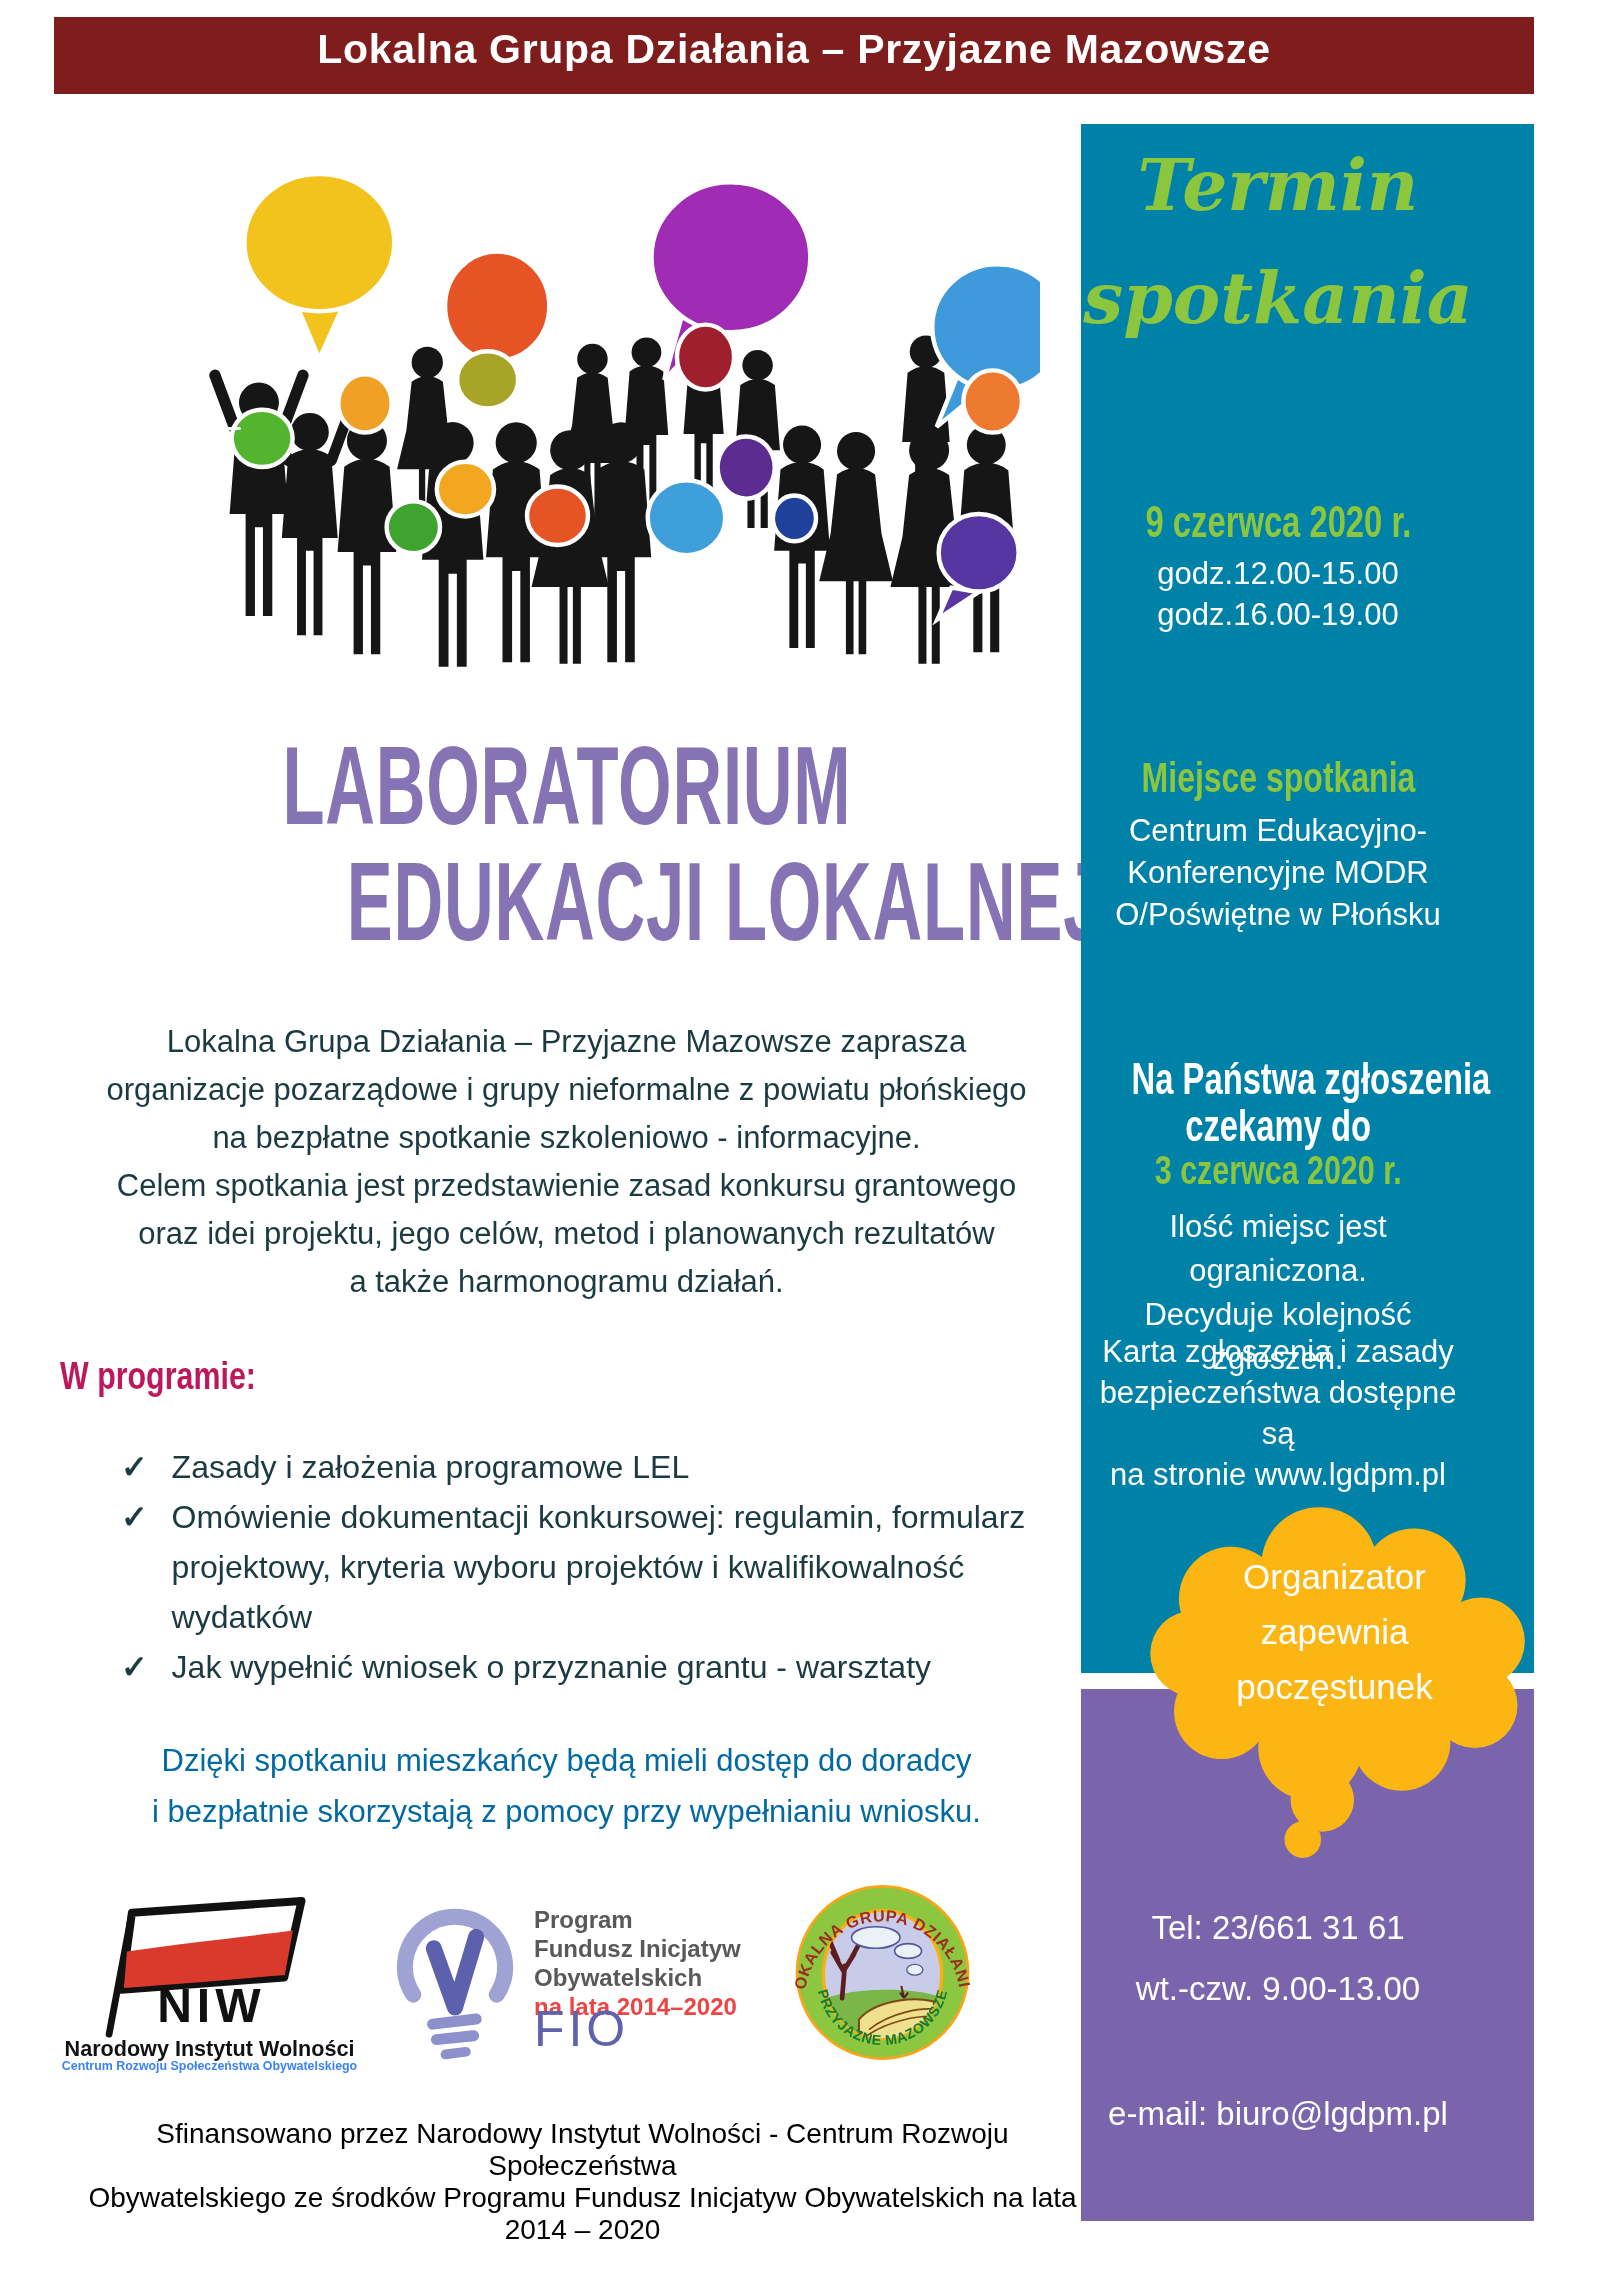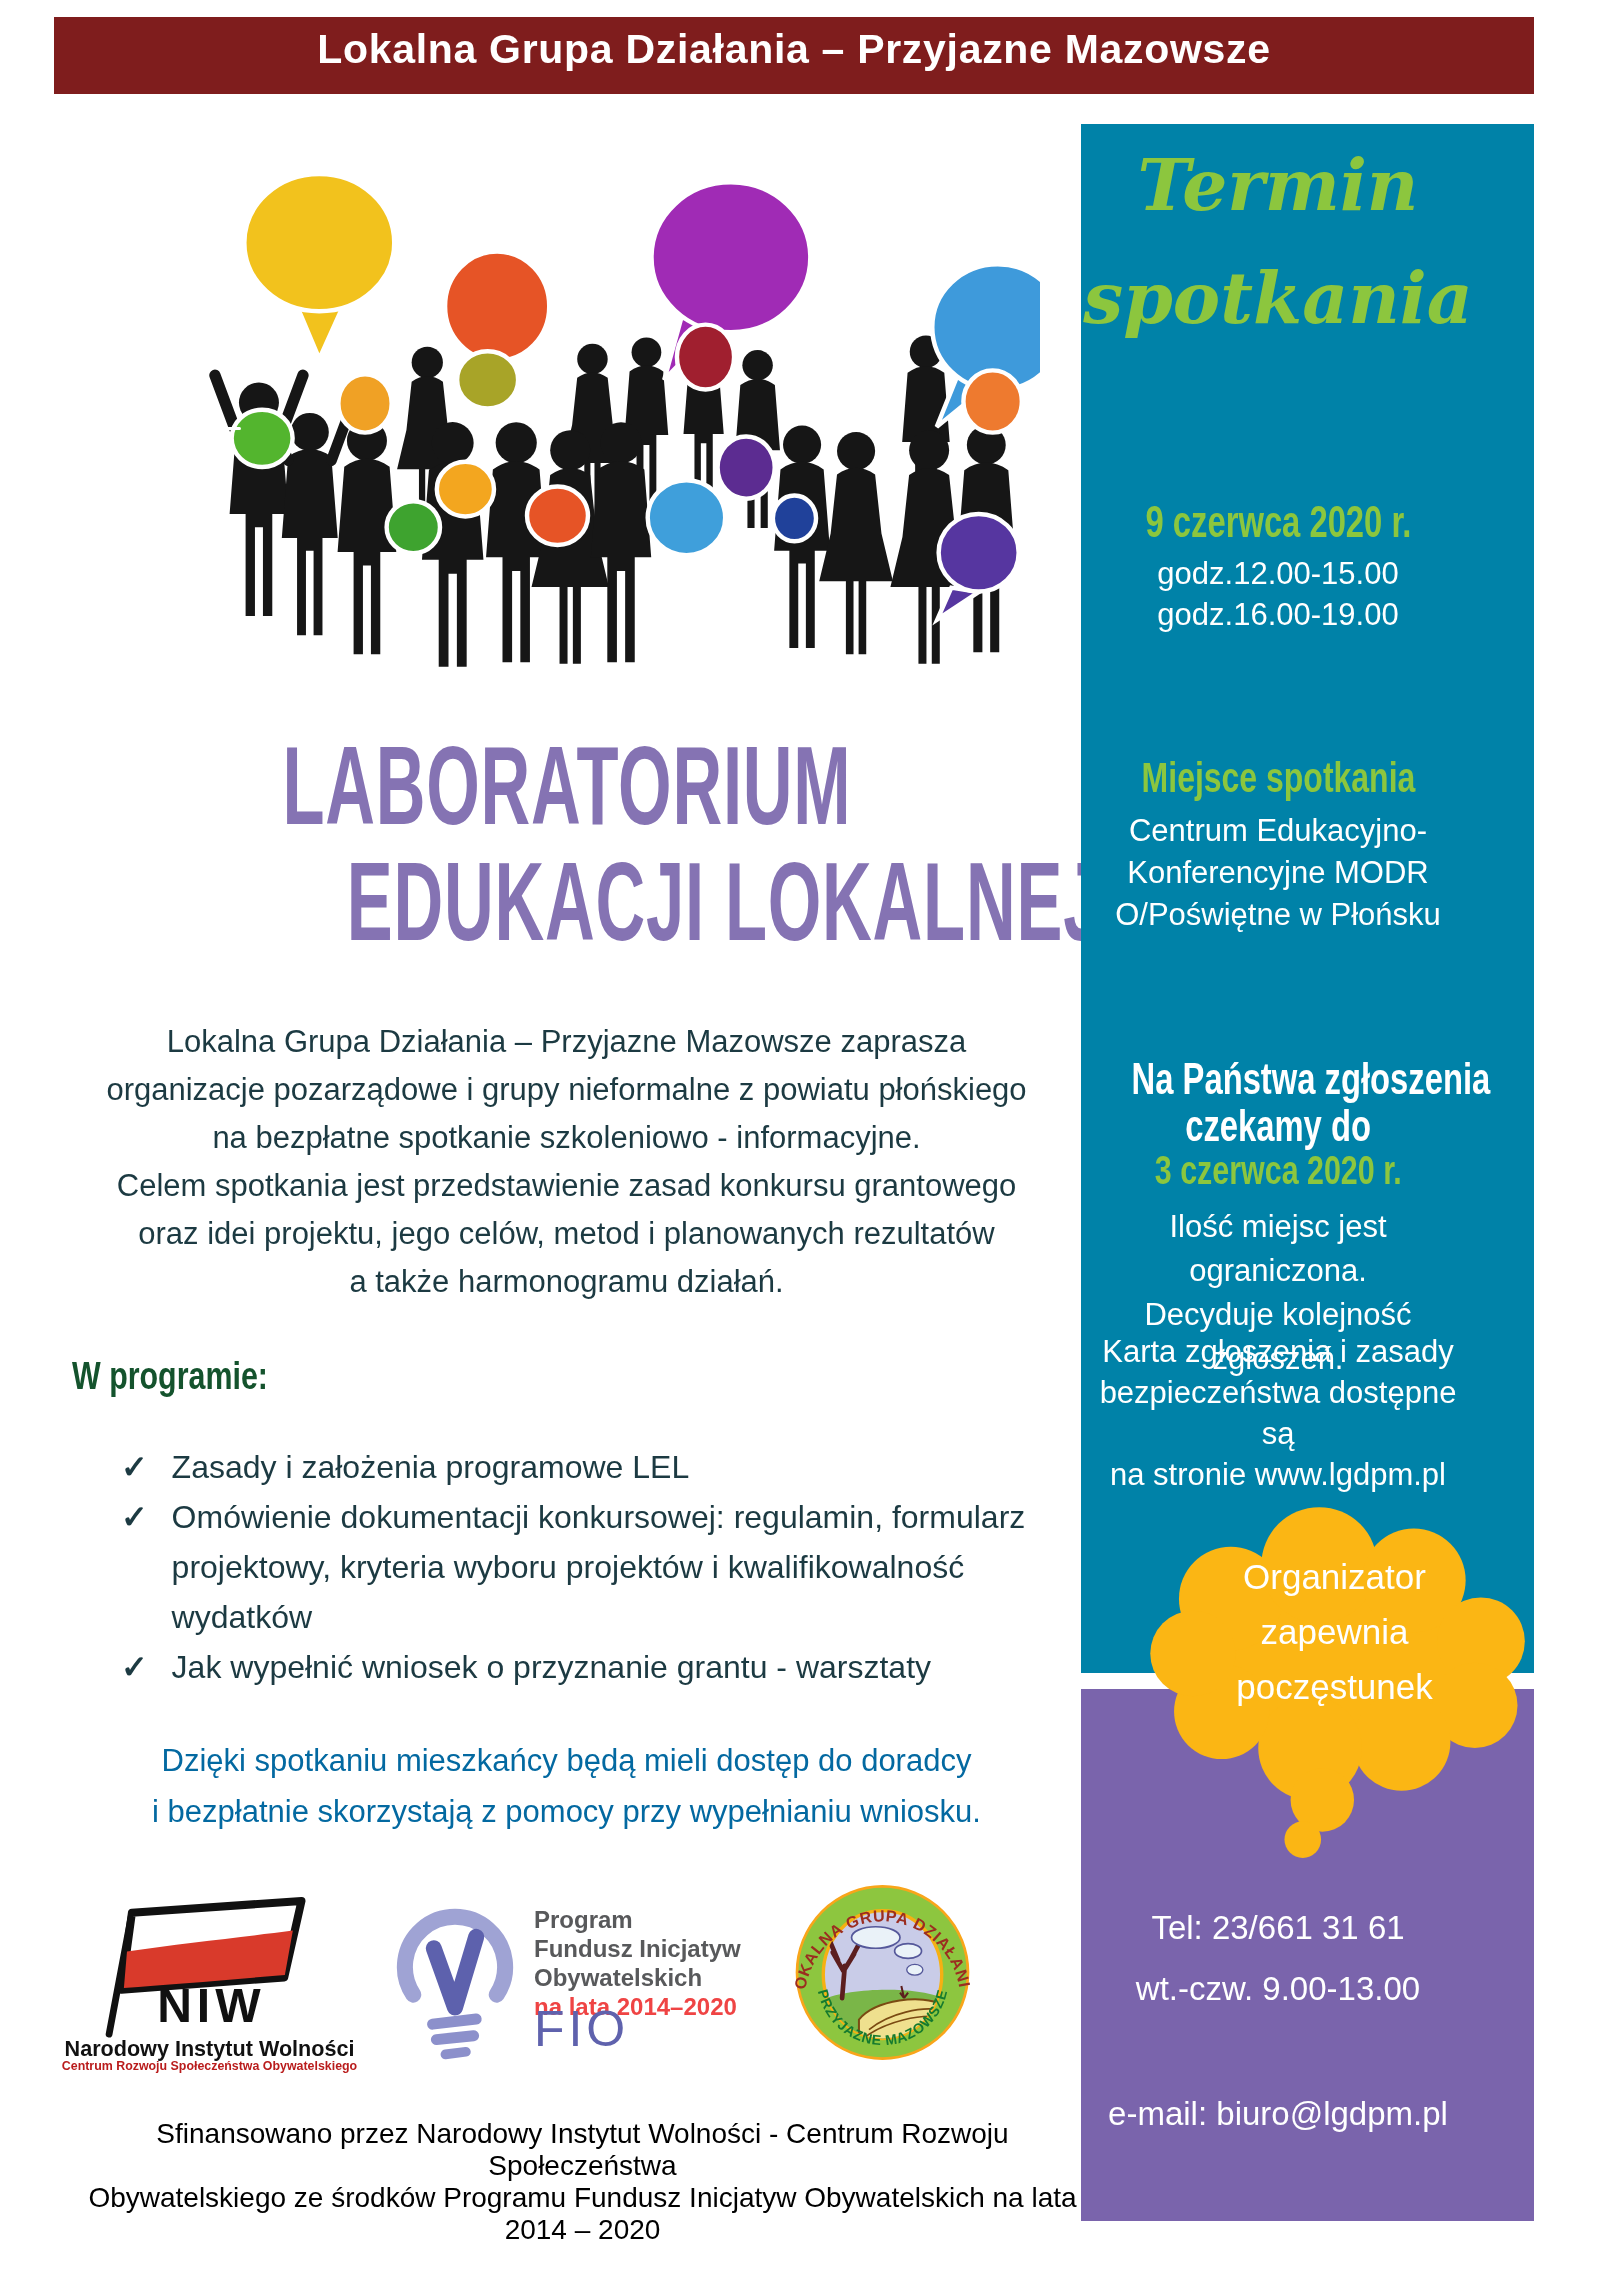--- a/index.html
+++ b/index.html
@@ -24,21 +24,21 @@
   .sb-t{font-size:31px;line-height:42px;}
   .dash{left:211px;width:30px;background:#ffffff;border-radius:2px;}
   .intro{left:54px;width:1025px;font-size:31px;line-height:48px;color:#1C3A42;text-align:center;}
   .closing{left:54px;width:1025px;font-size:31px;line-height:51px;color:#0369a1;text-align:center;}
   #prog-list{left:121px;top:1442px;width:916px;color:#1C3A42;}
   .prog-item{display:flex;gap:19.6px;font-size:32px;line-height:50px;}
   .prog-item .check{width:31px;flex:0 0 31px;font-weight:bold;}
   #footer{left:59px;width:1047px;top:2118px;font-size:28px;line-height:32px;color:#000;text-align:center;}
   .cloudtxt{left:1138px;width:393px;text-align:center;font-size:35px;line-height:55px;color:#ffffff;}
   .niw-name{font-size:21.6px;font-weight:bold;color:#111;}
-  .niw-sub{font-size:12.4px;font-weight:bold;color:#b91c1c;}
+  .niw-sub{font-size:12.4px;font-weight:bold;color:#3b82f6;}
   .fio-txt{font-size:24px;line-height:29px;font-weight:bold;color:#58595B;}
   .fio-years{font-size:24px;color:#ef4444;}
   .fio-abbr{font-size:50px;color:#5F62AD;letter-spacing:3.9px;font-weight:normal;}
 </style>
 </head>
 <body>
 
 <div id="page">
 
   <div id="banner" class="abs ctr">
@@ -117,21 +117,21 @@
 
   <div class="abs intro" style="top:1018px;">
       <div>Lokalna Grupa Działania – Przyjazne Mazowsze zaprasza</div>
       <div>organizacje pozarządowe i grupy nieformalne z powiatu płońskiego</div>
       <div>na bezpłatne spotkanie szkoleniowo - informacyjne.</div>
       <div>Celem spotkania jest przedstawienie zasad konkursu grantowego</div>
       <div>oraz idei projektu, jego celów, metod i planowanych rezultatów</div>
       <div>a także harmonogramu działań.</div>
     </div>
 
-  <div class="abs" style="left:72px;top:1355px;font-size:38px;font-weight:bold;color:#14532d;">
+  <div class="abs" style="left:60px;top:1355px;font-size:38px;font-weight:bold;color:#be185d;">
     <span class="condL">W programie:</span>
   </div>
 
   <div id="prog-list" class="abs">
     <div class="prog-item">
       <span class="check">✓</span>
       <div>Zasady i założenia programowe LEL</div>
     </div>
     <div class="prog-item">
       <span class="check">✓</span>

